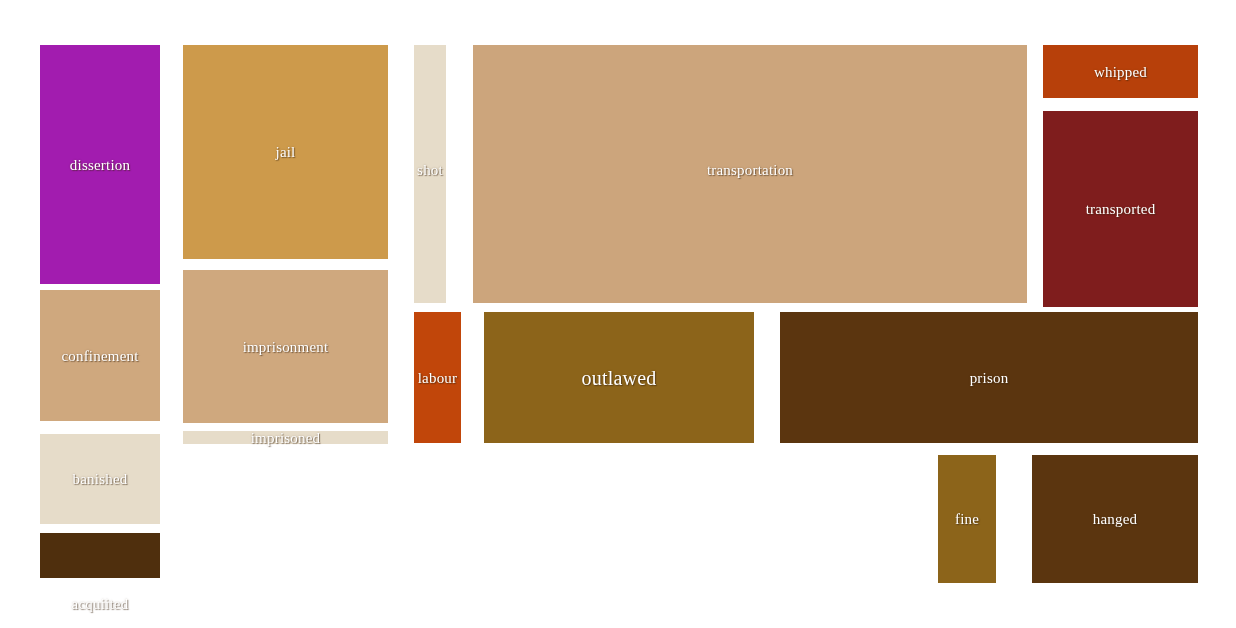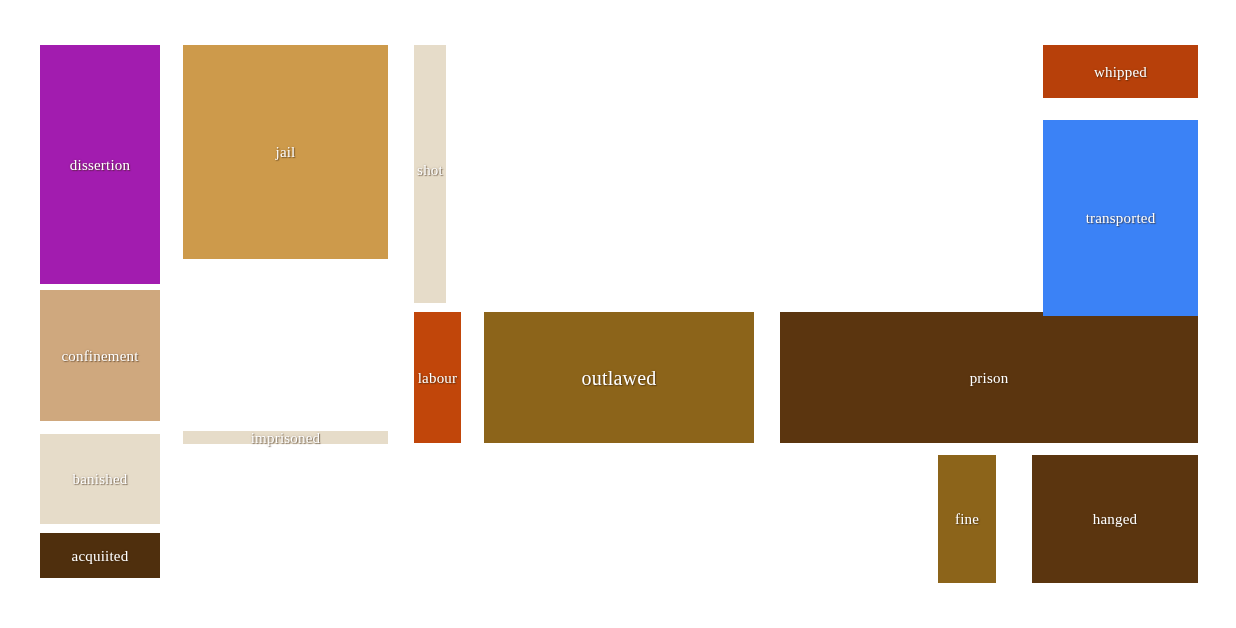--- a/index.html
+++ b/index.html
@@ -46,44 +46,50 @@
     <div class="tile" style="left: 40px; top: 45px; width: 120px; height: 239px; background: #a21caf;">
       <span class="tile-label" style="color: rgb(255, 255, 255); font-size: 15px; transform: translate(-50%, calc(-50% + 0px));">dissertion</span>
     </div>
     <div class="tile" style="left: 40px; top: 290px; width: 120px; height: 131px; background: rgb(207, 168, 126);">
       <span class="tile-label" style="color: rgb(255, 255, 255); font-size: 15px; transform: translate(-50%, calc(-50% + 0px));">confinement</span>
     </div>
     <div class="tile" style="left: 40px; top: 434px; width: 120px; height: 90px; background: rgb(230, 220, 201);">
       <span class="tile-label" style="color: rgb(255, 255, 255); font-size: 15px; transform: translate(-50%, calc(-50% + 0px));">banished</span>
     </div>
     <div class="tile" style="left: 40px; top: 533px; width: 120px; height: 45px; background: rgb(79, 47, 13);">
-      <span class="tile-label" style="color: rgb(255, 255, 255); font-size: 15px; transform: translate(-50%, calc(-50% + 0px));">acquiited</span>
+      <span class="tile-label" style="color: rgb(255, 255, 255); font-size: 15px; transform: translate(-50%, calc(-50% + 0px)); margin-top: 48px;">acquiited</span>
     </div>
     <div class="tile" style="left: 183px; top: 45px; width: 205px; height: 214px; background: rgb(205, 154, 75);">
       <span class="tile-label" style="color: rgb(255, 255, 255); font-size: 15px; transform: translate(-50%, calc(-50% + 0px));">jail</span>
+    </div>
+    <div class="tile" style="left: 183px; top: 270px; width: 205px; height: 153px; background: rgb(207, 168, 126);">
+      <span class="tile-label" style="color: rgb(255, 255, 255); font-size: 15px; transform: translate(-50%, calc(-50% + 0px));">imprisonment</span>
     </div>
     <div class="tile" style="left: 183px; top: 431px; width: 205px; height: 13px; background: rgb(230, 220, 201); padding-left: 8px;">
       <span class="tile-label" style="color: rgb(255, 255, 255); font-size: 15px; transform: translate(-50%, calc(-50% + 0px));">imprisoned</span>
     </div>
     <div class="tile" style="left: 414px; top: 45px; width: 32px; height: 258px; background: rgb(230, 220, 201);">
       <span class="tile-label" style="color: rgb(255, 255, 255); font-size: 15px; transform: translate(-50%, calc(-50% - 4px));">shot</span>
     </div>
     <div class="tile" style="left: 414px; top: 312px; width: 47px; height: 131px; background: rgb(193, 70, 10); padding-left: 28px;">
       <span class="tile-label" style="color: rgb(255, 255, 255); font-size: 15px; transform: translate(-50%, calc(-50% + 0px));">labour</span>
     </div>
+    <div class="tile" style="left: 473px; top: 45px; width: 554px; height: 258px; background: rgb(204, 165, 124);">
+      <span class="tile-label" style="color: rgb(255, 255, 255); font-size: 15px; transform: translate(-50%, calc(-50% - 4px));">transportation</span>
+    </div>
     <div class="tile" style="left: 484px; top: 312px; width: 270px; height: 131px; background: rgb(140, 100, 26);">
       <span class="tile-label" style="color: rgb(255, 255, 255); font-size: 20px; transform: translate(-50%, calc(-50% + 0px));">outlawed</span>
     </div>
     <div class="tile" style="left: 780px; top: 312px; width: 418px; height: 131px; background: rgb(91, 53, 15);">
       <span class="tile-label" style="color: rgb(255, 255, 255); font-size: 15px; transform: translate(-50%, calc(-50% + 0px));">prison</span>
     </div>
     <div class="tile" style="left: 1043px; top: 45px; width: 155px; height: 53px; background: rgb(183, 64, 10);">
       <span class="tile-label" style="color: rgb(255, 255, 255); font-size: 15px; transform: translate(-50%, calc(-50% + 0px));">whipped</span>
     </div>
-    <div class="tile" style="left: 1043px; top: 120px; width: 155px; height: 196px; background: #3b82f6;">
+    <div class="tile" style="left: 1043px; top: 111px; width: 155px; height: 196px; background: #7f1d1d;">
       <span class="tile-label" style="color: rgb(255, 255, 255); font-size: 15px; transform: translate(-50%, calc(-50% + 0px));">transported</span>
     </div>
     <div class="tile" style="left: 938px; top: 455px; width: 58px; height: 128px; background: rgb(140, 100, 26);">
       <span class="tile-label" style="color: rgb(255, 255, 255); font-size: 15px; transform: translate(-50%, calc(-50% + 0px));">fine</span>
     </div>
     <div class="tile" style="left: 1032px; top: 455px; width: 166px; height: 128px; background: rgb(91, 53, 15);">
       <span class="tile-label" style="color: rgb(255, 255, 255); font-size: 15px; transform: translate(-50%, calc(-50% + 0px));">hanged</span>
     </div>
   </div>
 

